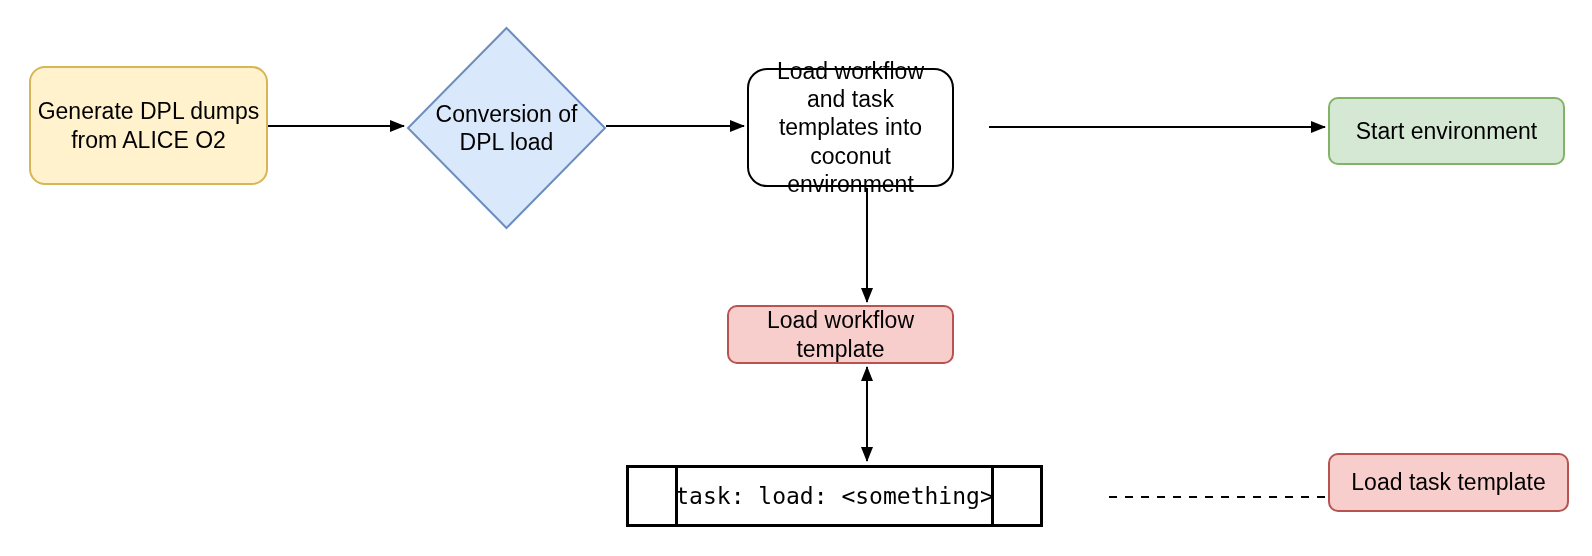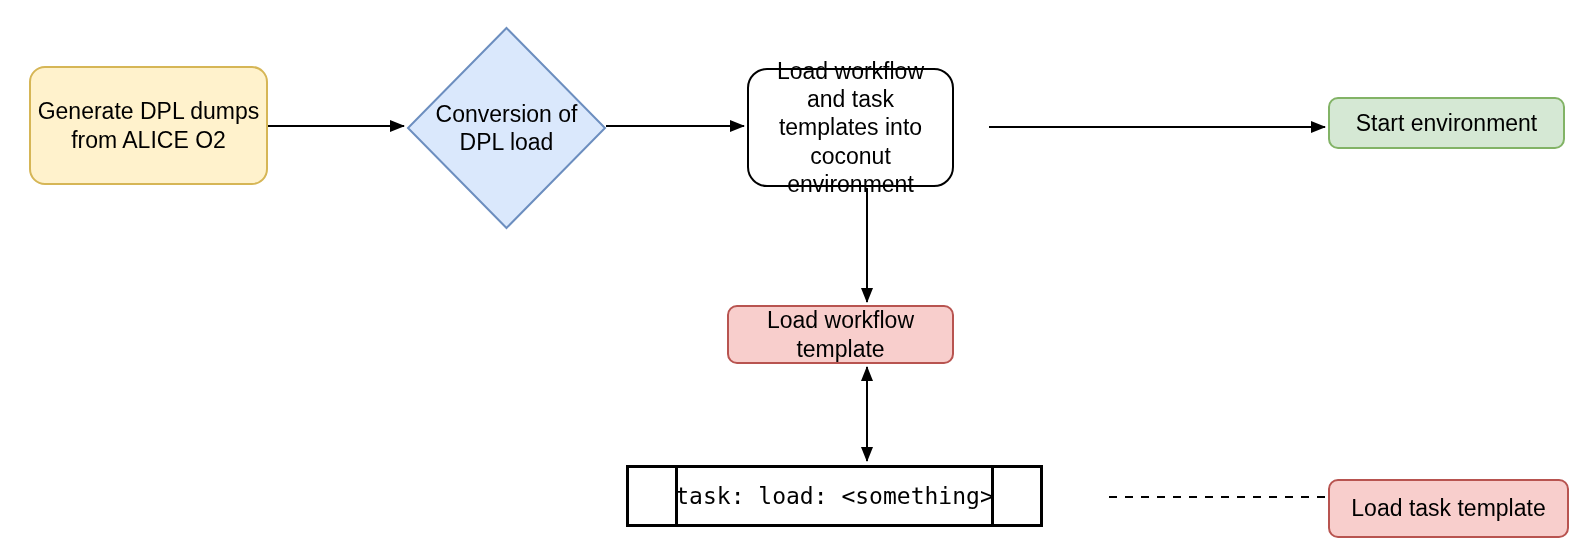--- a/index.html
+++ b/index.html
@@ -38,29 +38,29 @@
   }
   .diamond-label {
     left: 415px; top: 88px; width: 183px; height: 80px;
     background: transparent; padding: 0;
   }
   .node-white {
     left: 747px; top: 68px; width: 207px; height: 119px;
     background: #ffffff; border: 2px solid #000000; border-radius: 20px;
   }
   .node-green {
-    left: 1328px; top: 97px; width: 237px; height: 52px;
+    left: 1328px; top: 97px; width: 237px; height: 68px;
     background: #D5E8D4; border: 2px solid #82B366; border-radius: 10px;
   }
   .node-red-workflow {
     left: 727px; top: 305px; width: 227px; height: 59px;
     background: #F8CECC; border: 2px solid #B85450; border-radius: 10px;
   }
   .node-red-task {
-    left: 1328px; top: 479px; width: 241px; height: 59px;
+    left: 1328px; top: 453px; width: 241px; height: 59px;
     background: #F8CECC; border: 2px solid #B85450; border-radius: 10px;
   }
   .node-task-code {
     left: 626px; top: 465px; width: 417px; height: 62px;
     background: #ffffff; border: 3px solid #000000; border-radius: 0;
     font-family: "DejaVu Sans Mono", monospace;
     font-size: 23px;
   }
   .task-bar {
     position: absolute;

